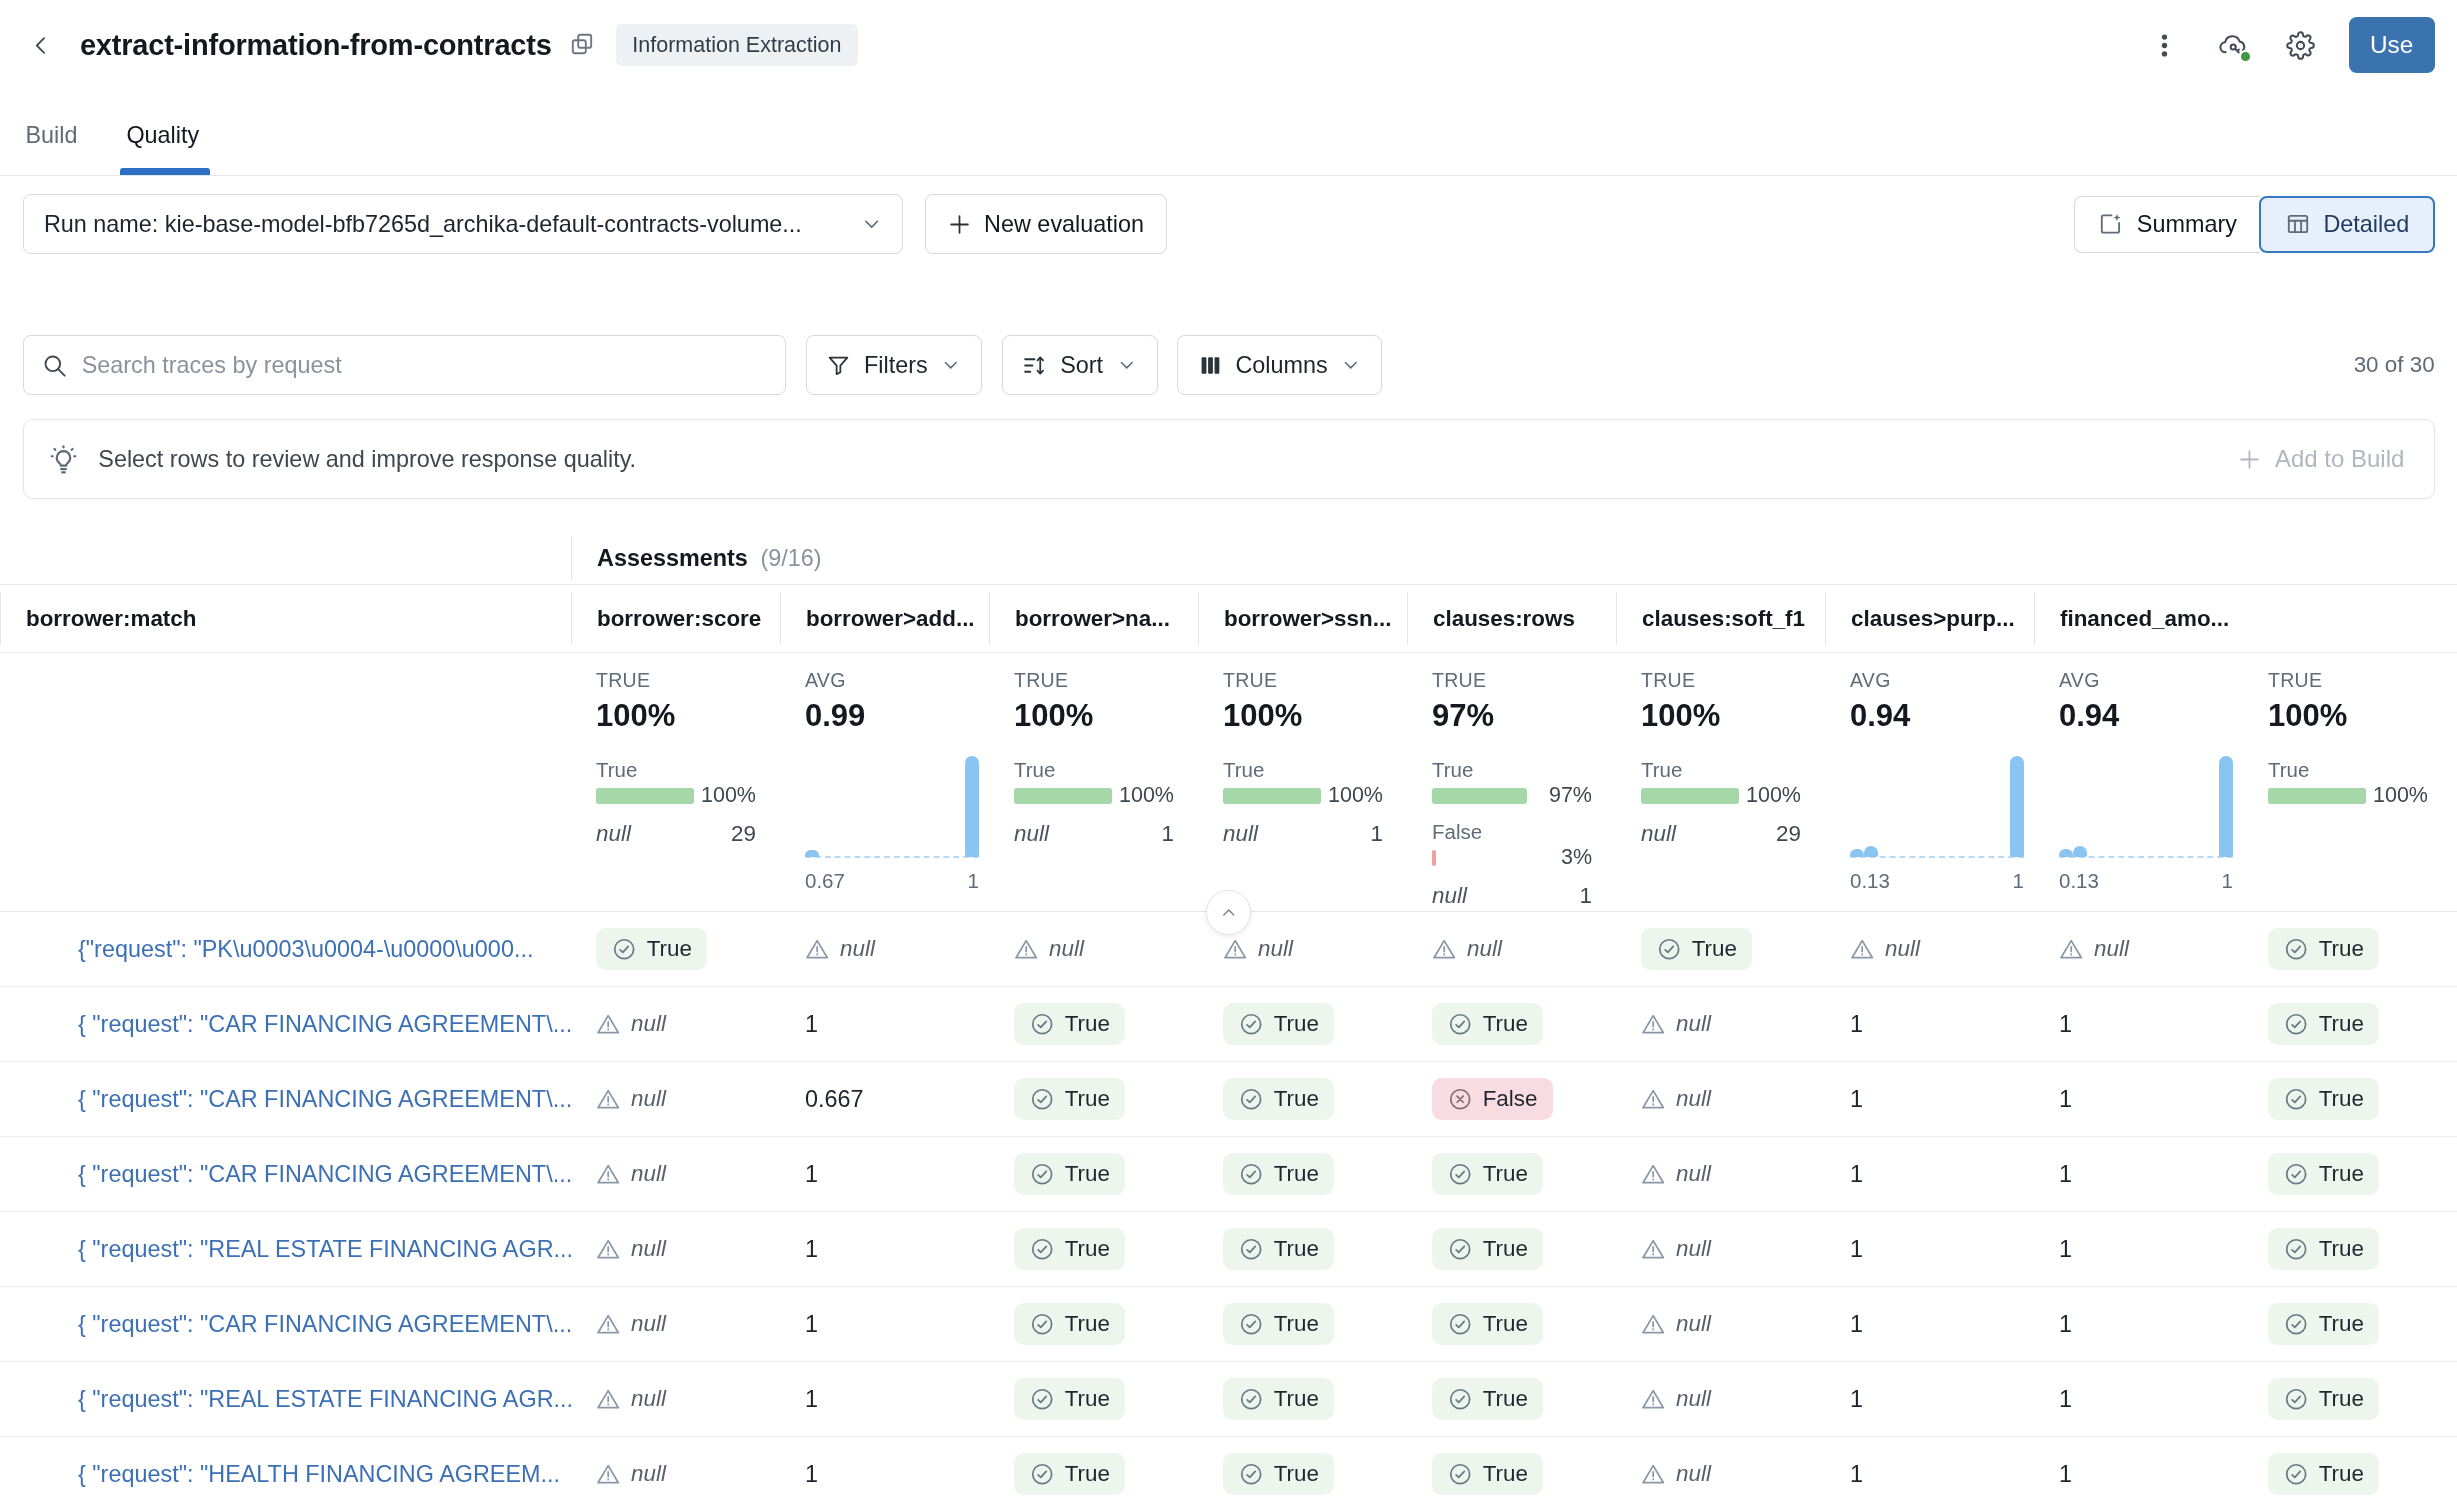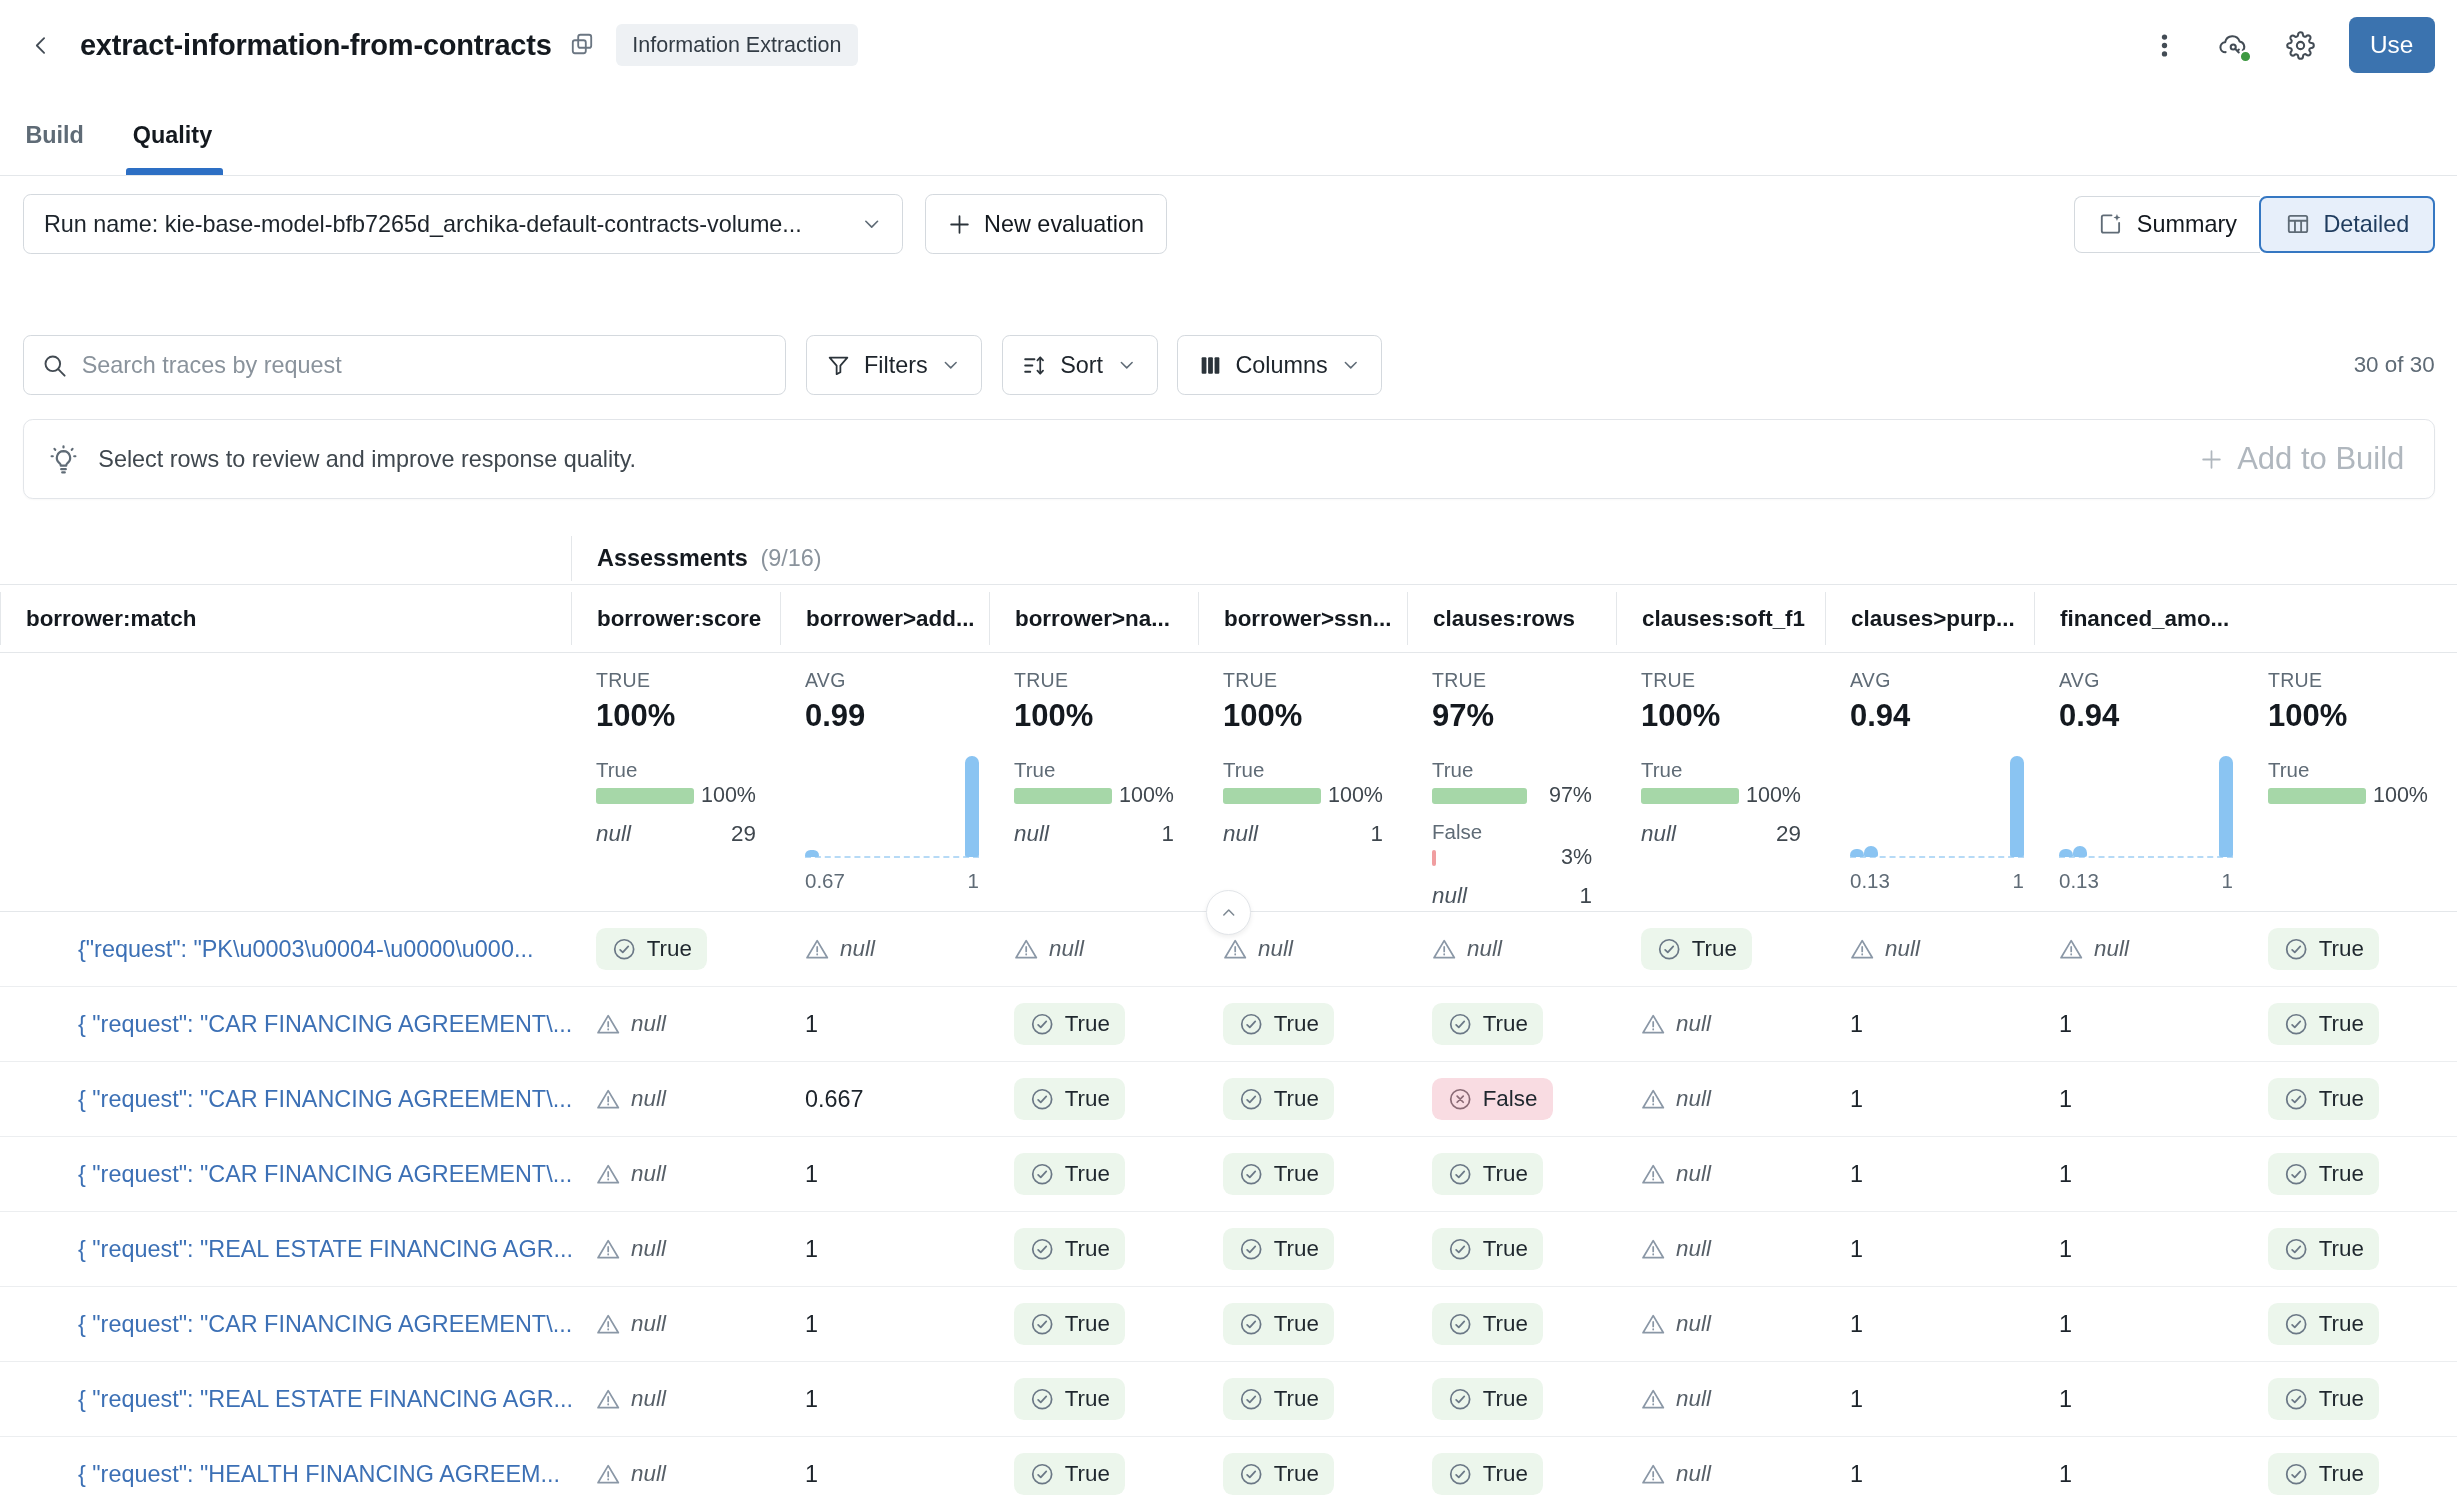--- a/index.html
+++ b/index.html
@@ -28,21 +28,21 @@
   .copy-btn .icon { width:26px; height:26px; }
   .task-badge { margin-left:19.5px; background:#eef1f4; border-radius:5.9px; padding:8.8px 16.6px; font-size:21.5px; color:#333c45; }
   .spacer { flex:1; }
   .hdr-iconbtn { width:43px; height:43px; display:flex; align-items:center; justify-content:center; color:#434c55; margin-left:25px; position:relative; }
   .hdr-iconbtn .icon { width:29px; height:29px; }
   .status-dot { position:absolute; right:2px; bottom:3.9px; width:12.7px; height:12.7px; border-radius:50%; background:#3e9942; border:2px solid #fff; }
   .use-btn { margin-left:27px; width:86px; height:56px; background:var(--use-blue); color:#fff; border-radius:7.8px; font-size:24.4px; display:flex; align-items:center; justify-content:center; }
 
   
   .tabs { position:absolute; top:90px; left:0; right:0; height:86px; border-bottom:1px solid var(--divider); display:flex; align-items:flex-end; gap:45px; padding:0 23.4px; }
-  .tab { position:relative; padding:0 2px 26px; font-size:23.4px; font-weight:700; color:var(--muted); }
+  .tab { position:relative; padding:0 2px 26px; font-size:23.4px; font-weight:400; color:var(--muted); }
   .tab.active { color:#14191f; }
   .tab.active::after { content:""; position:absolute; left:-4.9px; right:-8.8px; bottom:0; height:6.8px; background:var(--accent-blue); border-radius:2.9px 2.9px 0 0; }
 
   
   .toolbar { position:absolute; top:193px; left:0; right:0; height:62px; display:flex; align-items:center; padding:0 23.4px; }
   .run-select { width:880px; height:60px; border:1px solid var(--border); border-radius:7.8px; display:flex; align-items:center; justify-content:space-between; padding:0 19.5px; font-size:23.4px; color:#1d242b; background:#fff; }
   .run-select .icon { width:23.4px; height:23.4px; color:#5f6b76; }
   .run-select span { white-space:nowrap; overflow:hidden; }
   .new-eval { margin-left:21.5px; height:60px; border:1px solid var(--border); border-radius:7.8px; display:flex; align-items:center; gap:11.7px; padding:0 21.5px; font-size:23.4px; background:#fff; }
   .new-eval .icon { width:25px; height:25px; color:#2b333a; }
@@ -60,21 +60,21 @@
   .searchbox input::placeholder { color:#8a939c; }
   .chip { height:60px; margin-left:19.5px; border:1px solid var(--border); border-radius:7.8px; display:flex; align-items:center; gap:12.7px; padding:0 19.5px; font-size:23.4px; background:#fff; color:#1d242b; }
   .chip .icon { width:25px; height:25px; color:#2b333a; }
   .chip .chev { width:21.5px; height:21.5px; color:#5f6b76; }
   .result-count { margin-left:auto; font-size:22.4px; color:var(--muted); }
 
   
   .hintbar { position:absolute; top:419px; left:23.4px; right:23.4px; height:80px; border:1px solid #e2e5e9; border-radius:9.8px; display:flex; align-items:center; padding:0 23.4px; box-shadow:0 1px 2px rgba(20,25,31,.03); }
   .hintbar .bulb { width:31px; height:31px; color:#5f6b76; }
   .hint-text { margin-left:19.5px; font-size:23.4px; color:#3f474e; }
-  .add-build { margin-left:auto; display:flex; align-items:center; gap:12.7px; color:#b0b7be; font-size:31px; padding:0 5.9px; }
+  .add-build { margin-left:auto; display:flex; align-items:center; gap:12.7px; color:#b0b7be; font-size:24px; padding:0 5.9px; }
   .add-build .icon { width:25px; height:25px; }
 
   
   .table { position:absolute; top:532px; left:0; right:0; bottom:0; overflow:hidden; }
   .grid-row { display:grid; grid-template-columns:var(--grid-cols); }
   .group-row { height:53px; border-bottom:1px solid var(--divider); }
   .gcell { grid-column:2 / -1; border-left:1px solid var(--divider); align-self:center; height:45px; display:flex; align-items:center; gap:12.7px; padding-left:25px; white-space:nowrap; }
   .g-title { font-size:23.4px; font-weight:700; }
   .g-count { font-size:23.4px; color:#8a939c; }
   .header-row { height:68px; border-bottom:1px solid var(--divider); }

